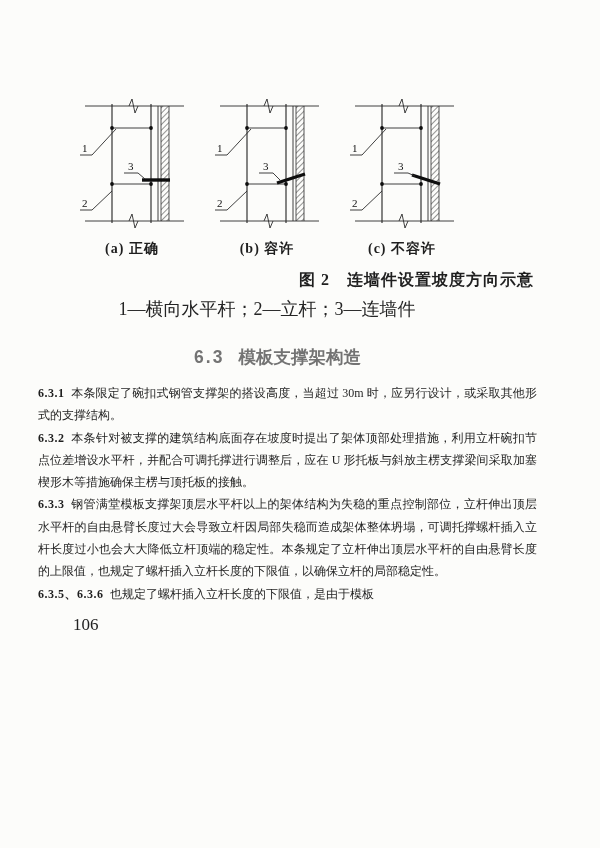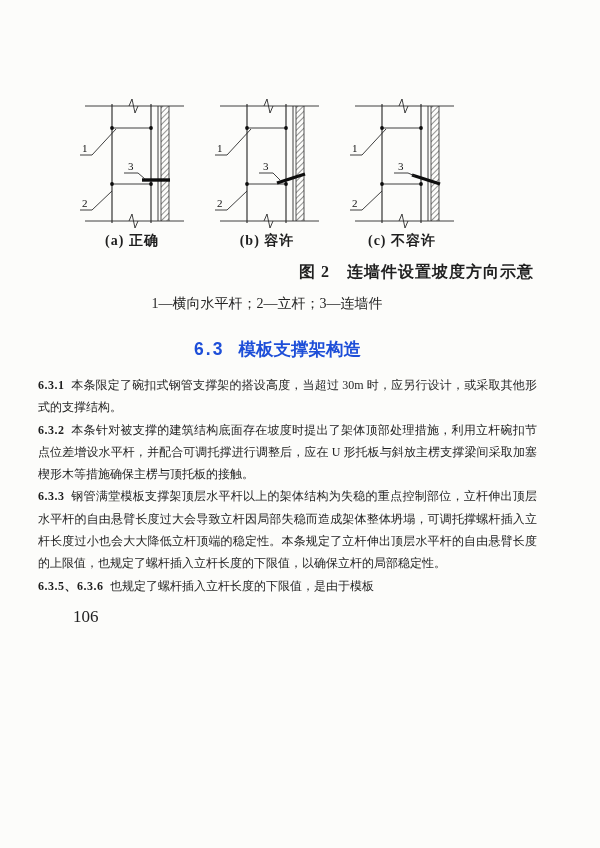--- a/index.html
+++ b/index.html
@@ -6,27 +6,27 @@
   .page{
     position:relative;width:600px;height:848px;overflow:hidden;
     background:#fcfcfa;color:#1f1f1f;
     font-family:"Liberation Serif","DejaVu Serif",serif;
   }
   
   .figure-block{padding-top:98px;width:534px;}
   .diagrams-row{display:flex;justify-content:center;gap:28px;}
   .diagram{width:107px;text-align:center;}
   .diagram svg{display:block;}
-  .dia-caption{font-size:14px;font-weight:600;margin-top:1px;letter-spacing:1px;white-space:nowrap;}
+  .dia-caption{font-size:14px;font-weight:600;margin-top:9px;letter-spacing:1px;white-space:nowrap;}
   .fig-title{text-align:right;font-weight:700;font-size:16px;margin-top:12px;letter-spacing:1px;}
-  .fig-legend{text-align:center;font-size:14px;margin-top:12px;color:#242424;}
+  .fig-legend{text-align:center;font-size:18px;margin-top:6px;color:#242424;}
   
   .section-heading{width:555px;text-align:center;margin-top:24px;
     font-family:"Liberation Sans","DejaVu Sans",sans-serif;
-    font-weight:700;font-size:17.5px;color:#1d4ed8;}
+    font-weight:700;font-size:17.5px;color:#737373;}
   .section-heading .sec-num{margin-right:14px;letter-spacing:2px;}
   
   .content{margin:13px 63px 0 38px;font-size:12px;line-height:22.3px;
     text-align:justify;text-justify:inter-character;}
   .content p{margin:0;}
   .clause-num{font-weight:700;margin-right:.55em;letter-spacing:.5px;
     font-family:"Liberation Serif","DejaVu Serif",serif;}
   .indent{text-indent:2em;}
   .var{font-style:italic;}
   .page-num{margin:10px 0 0 73px;font-size:17px;color:#222;}

